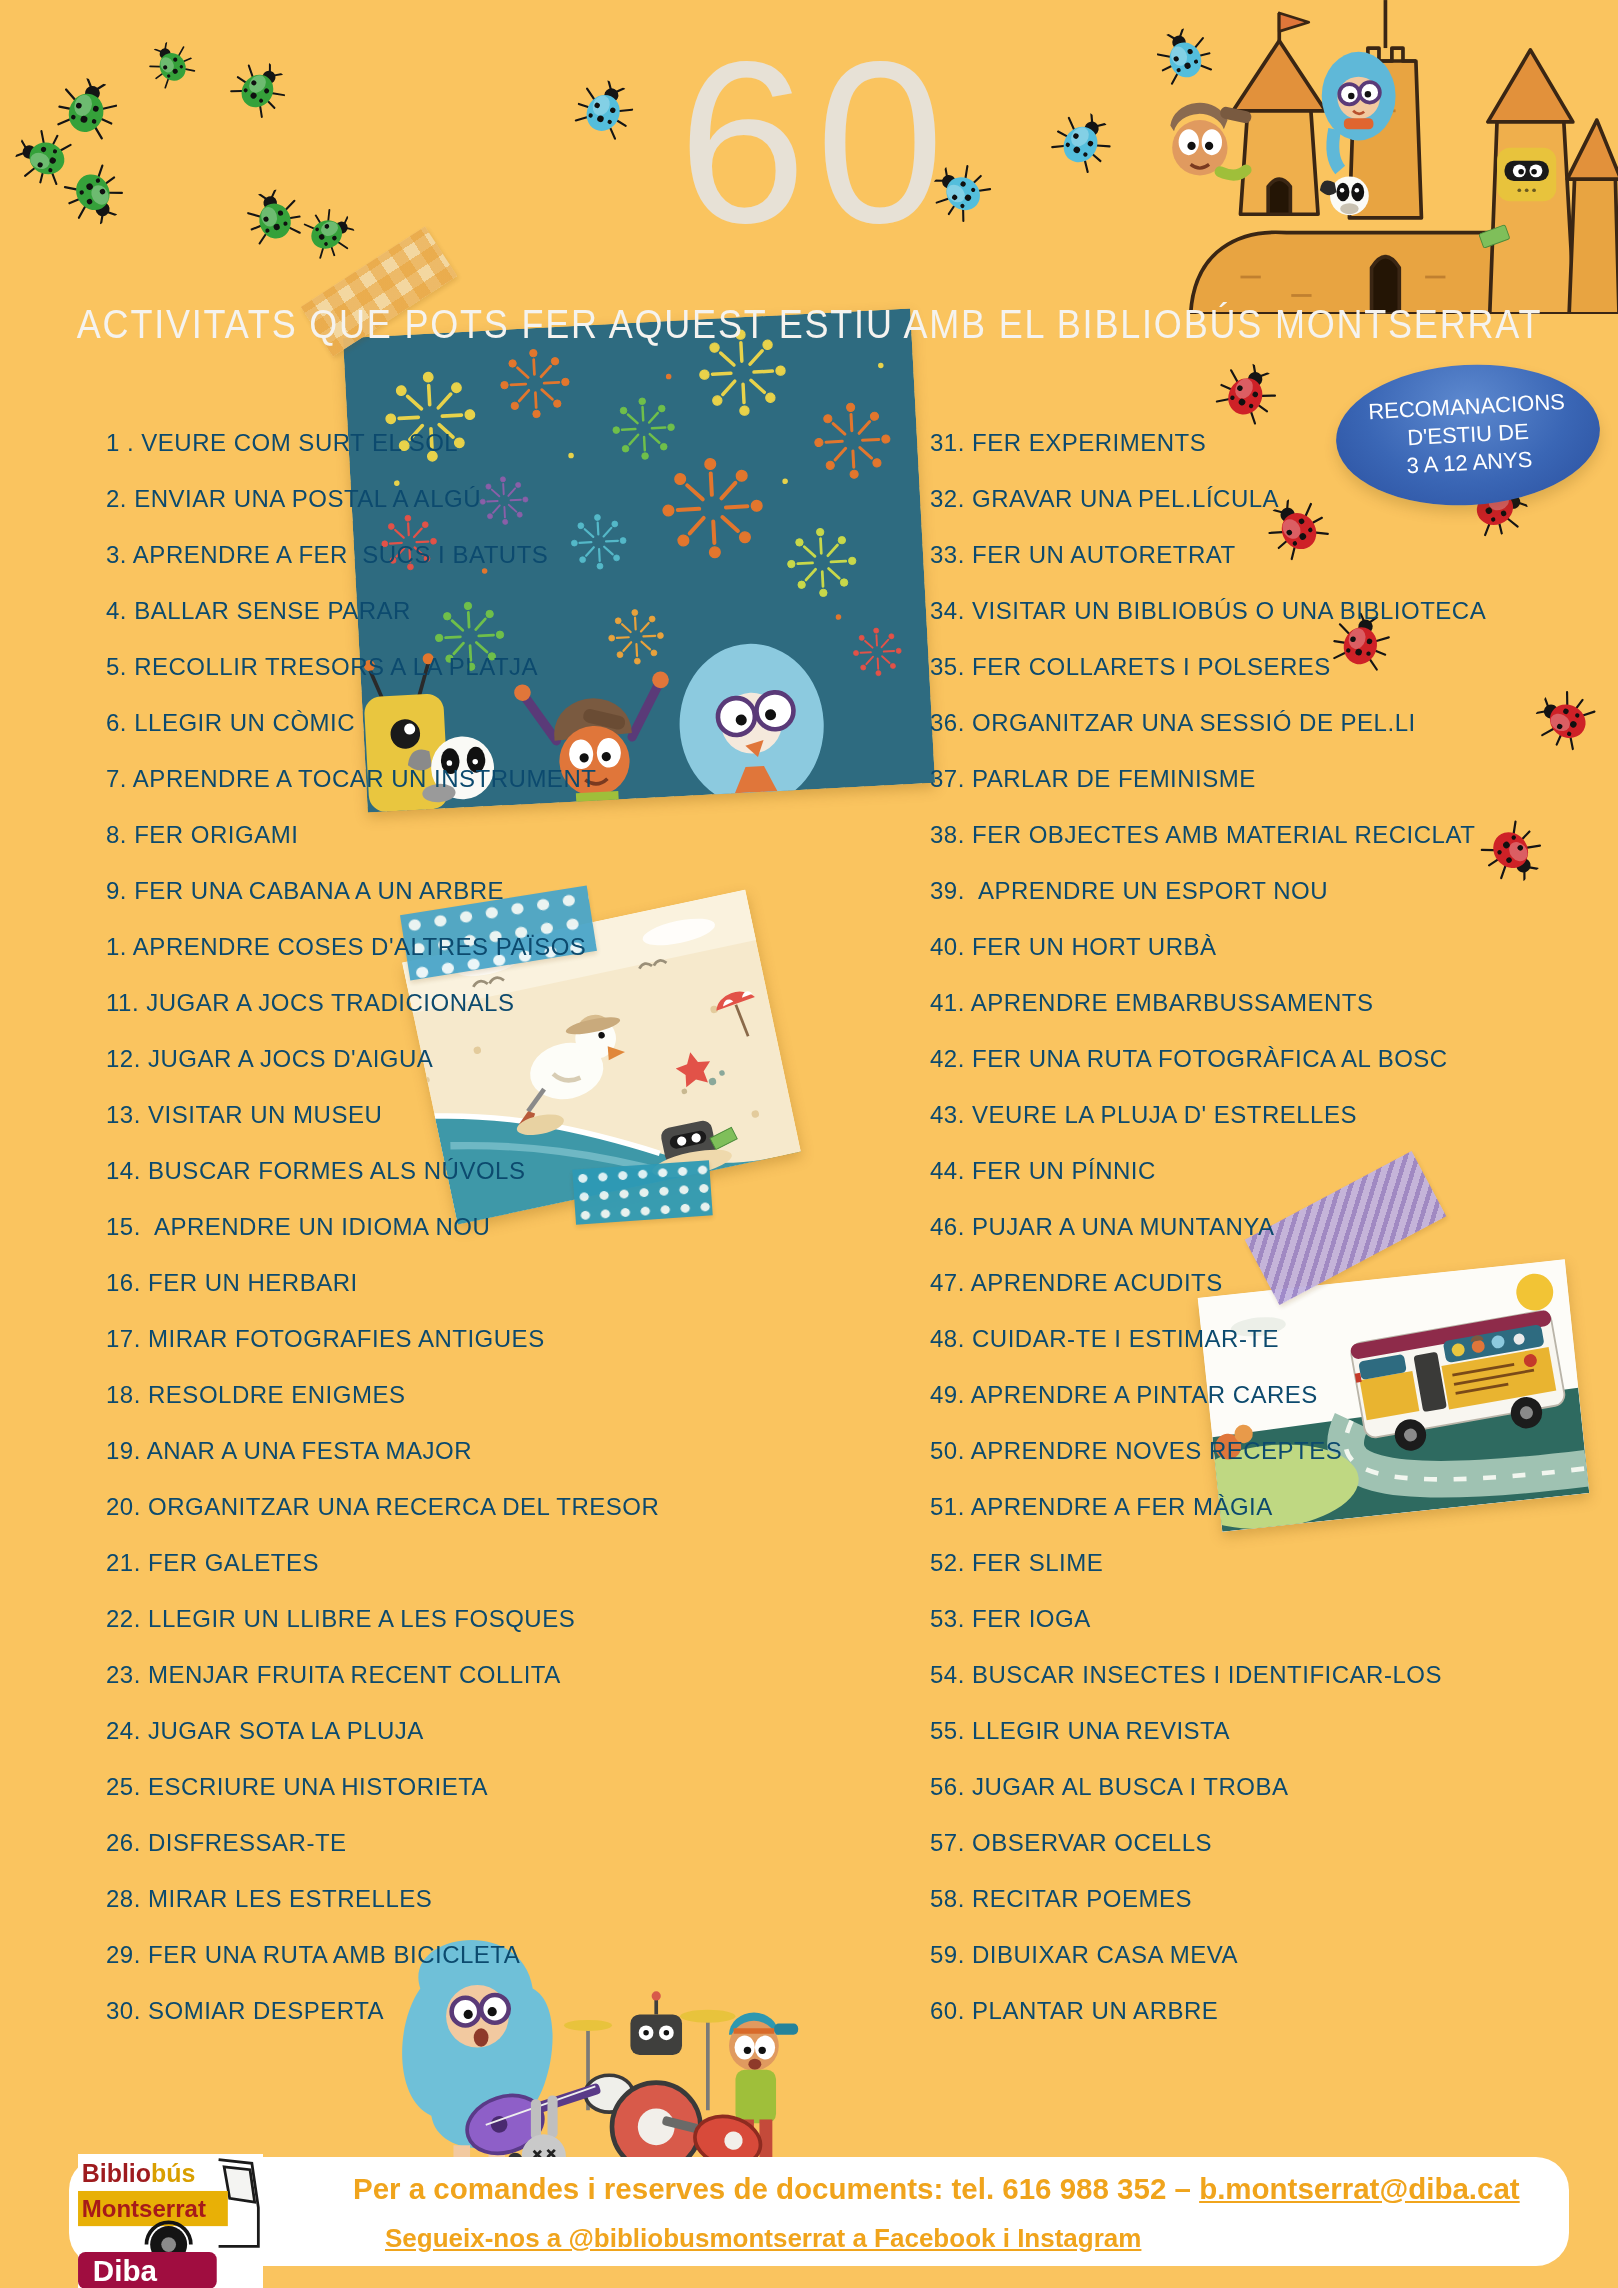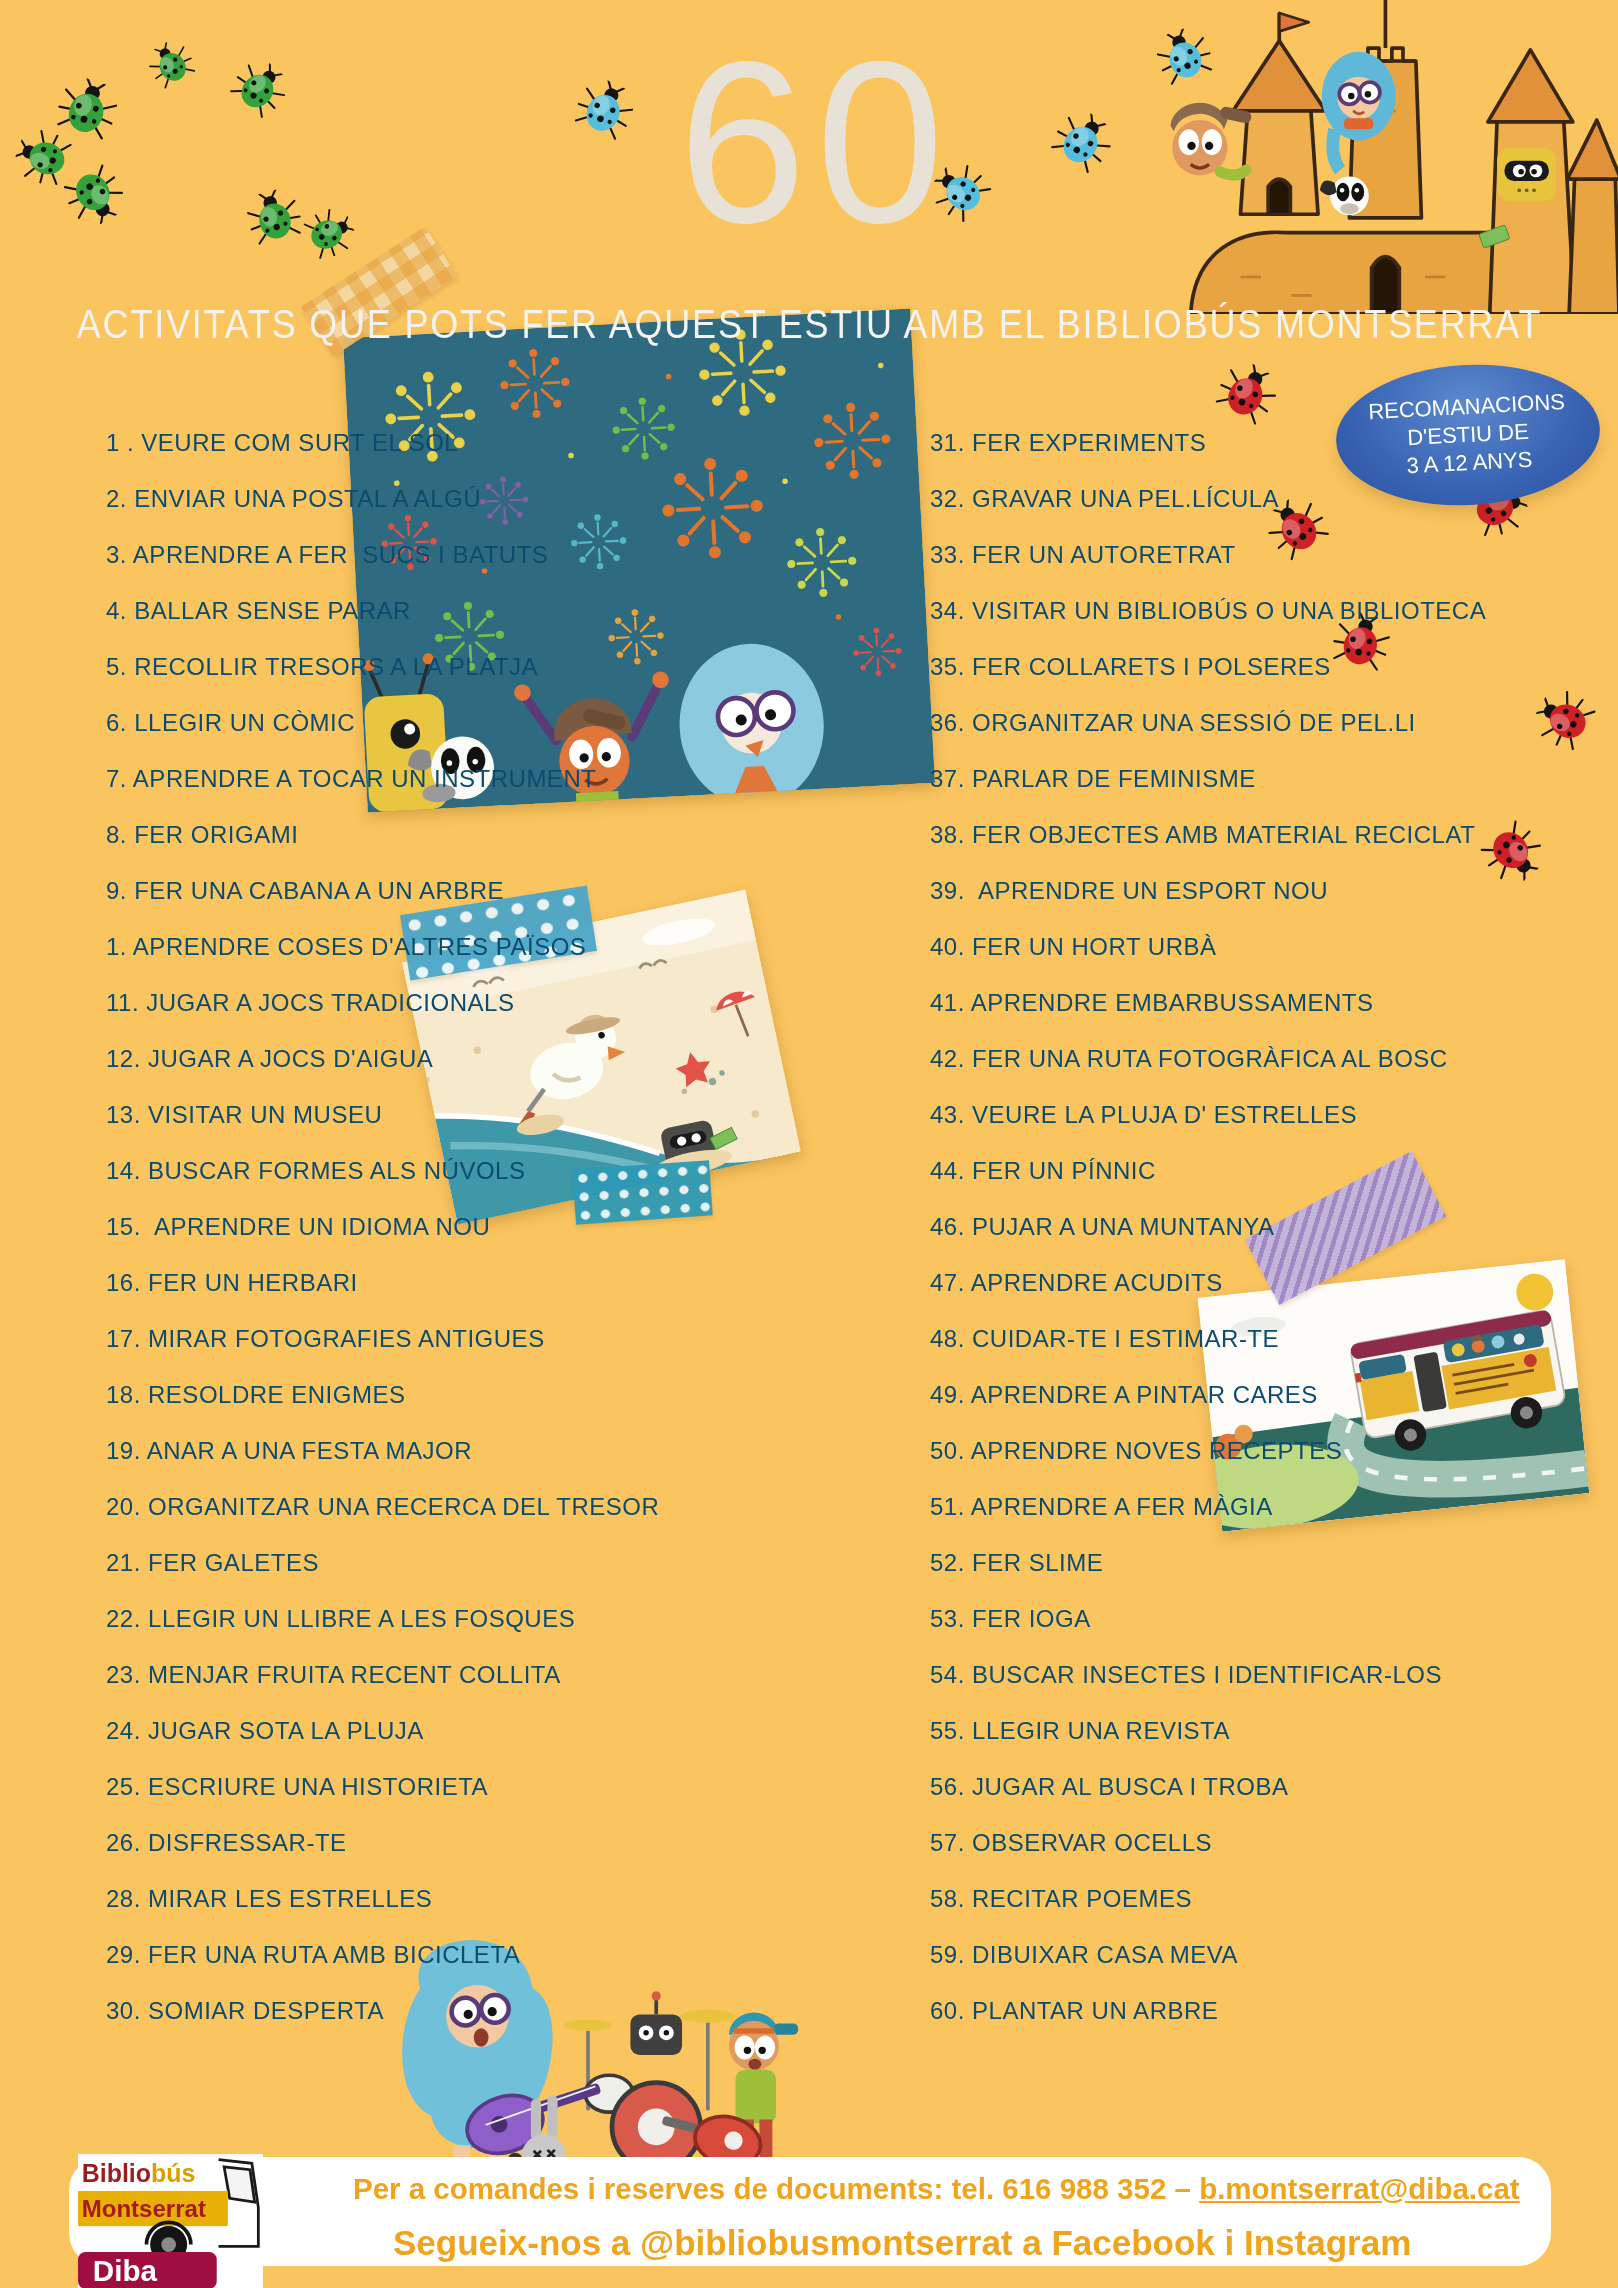--- a/index.html
+++ b/index.html
@@ -67,25 +67,25 @@
   }
   .tape-stripe-purple{
     left:1251px;top:1191px;width:189px;height:74px;transform:rotate(-28deg);
     background:repeating-linear-gradient(135deg, #C3B4E0 0 6.5px, #9C86C8 6.5px 11px);
   }
   
   .bug{position:absolute;z-index:3;}
   
   .footer{
     left:69px;top:2157px;width:1482px;height:109px;z-index:7;
-    background:#FFFFFF;border-radius:33px;
+    background:#FFFFFF;border-radius:33px;padding-left:18px;
   }
   .footer-text{position:absolute;font-weight:bold;color:#F0A41C;white-space:nowrap;}
   .f-line1{left:284px;top:14.8px;font-size:29.5px;}
-  .f-line2{left:324px;top:66px;font-size:35px;}
+  .f-line2{left:316px;top:66px;font-size:26px;text-decoration:underline;}
   .email{text-decoration:underline;cursor:pointer;}
   .logo{left:78px;top:2154px;width:185px;height:135px;z-index:8;background:#fff;}
 </style>
 </head>
 <body>
 
 <svg width="0" height="0" style="position:absolute" aria-hidden="true">
   <defs>
     <g id="ladybug">
       <g stroke="#151515" stroke-width="4" stroke-linecap="round">

